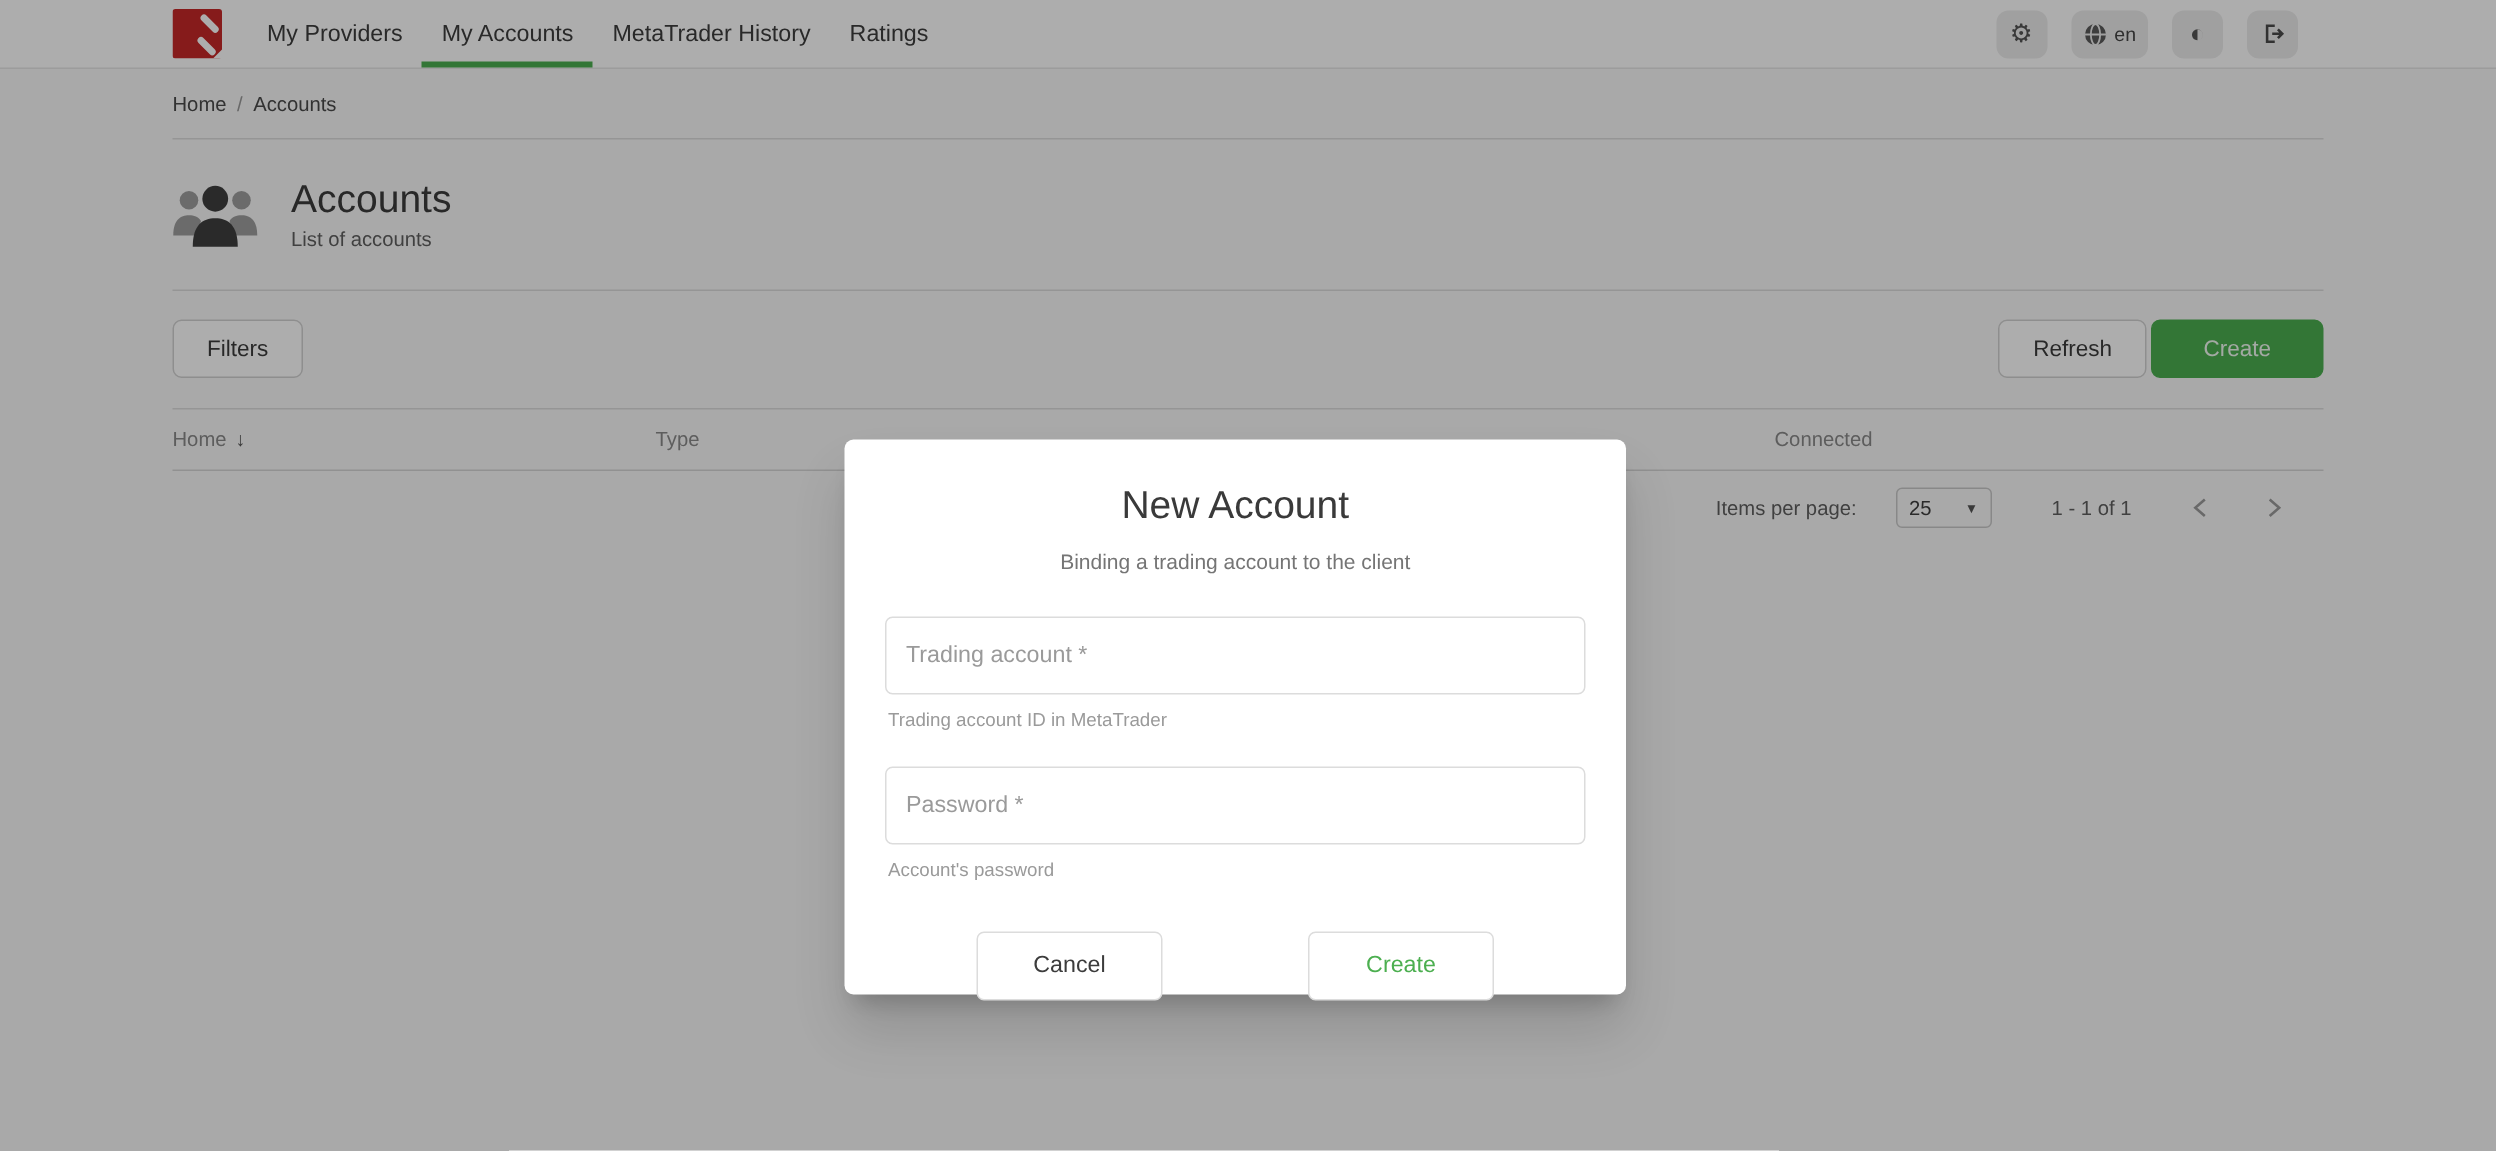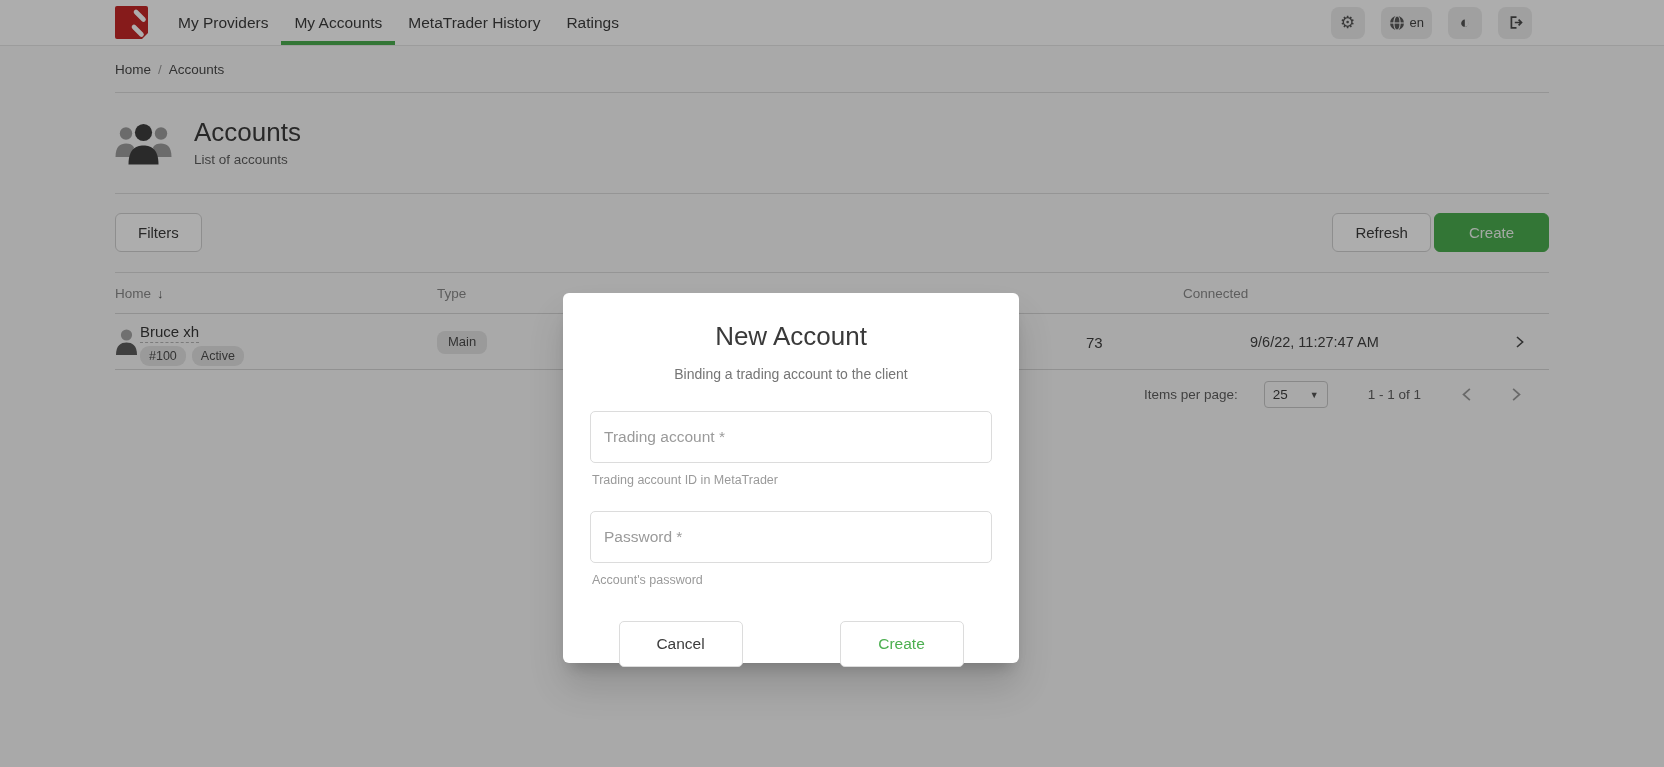--- a/index.html
+++ b/index.html
@@ -86,21 +86,21 @@
     display:flex; align-items:center; padding:0 8px; cursor:pointer;
     color:#3f3f3f; background:transparent;
   }
   .page-size .caret { font-size:9px; color:#555; margin-left:auto; }
   .range-label { margin:0 0 0 40px; }
   .pg-btn { width:40px; height:40px; display:flex; align-items:center; justify-content:center; cursor:pointer; margin-left:8px; }
 
   
   .overlay { position:fixed; inset:0; background:rgba(0,0,0,0.32); z-index:10; }
   .modal {
-    position:fixed; left:563px; top:293px; width:456px; height:370px;
+    position:fixed; left:563px; top:293px; width:521px; height:370px;
     background:#fff; border-radius:6px; z-index:20;
     box-shadow:0 11px 15px -7px rgba(0,0,0,.2), 0 24px 38px 3px rgba(0,0,0,.14);
     padding:24px 27px 0 27px;
   }
   .modal-title { text-align:center; font-size:26px; font-weight:400; color:#3a3a3a; margin-top:4px; }
   .modal-subtitle { text-align:center; font-size:14px; color:#757575; margin-top:14px; }
   .field-group { margin-top:24px; }
   .field-group.first { margin-top:29px; }
   .text-input {
     width:100%; height:52px; border:1px solid #dcdcdc; border-radius:5px;
@@ -199,39 +199,20 @@
       <span class="sort-arrow">↓</span>
     </div>
     <div class="col col-type">
       <span>Type</span>
     </div>
     <div class="col col-connected">
       <span>Connected</span>
     </div>
   </div>
 
-  <div class="tbl-row">
-    <svg class="row-avatar" width="23" height="27" viewBox="0 0 23 27">
-      <circle cx="11.5" cy="7" r="5.6" fill="#a6a6a6"></circle>
-      <path d="M1 27 c0 -9.5 4.7 -12.5 10.5 -12.5 c5.8 0 10.5 3 10.5 12.5 z" fill="#5d5d5d"></path>
-    </svg>
-    <span class="row-name">Bruce xh</span>
-    <span class="row-chips">
-      <span class="chip">#100</span>
-      <span class="chip">Active</span>
-    </span>
-    <span class="chip type-chip">Main</span>
-    <span class="row-partial">73</span>
-    <span class="row-connected">9/6/22, 11:27:47 AM</span>
-    <span class="row-chevron">
-      <svg width="15" height="15" viewBox="0 0 24 24">
-        <polyline points="8 4 17 12 8 20" fill="none" stroke="#4a4a4a" stroke-width="2.6"></polyline>
-      </svg>
-    </span>
-  </div>
 
   <div class="paginator">
     <span class="ipp-label">Items per page:</span>
     <div class="page-size">
       <span>25</span>
       <span class="caret">▼</span>
     </div>
     <span class="range-label">1 - 1 of 1</span>
     <span class="pg-btn" style="margin-left:26px;">
       <svg width="19" height="19" viewBox="0 0 24 24">

